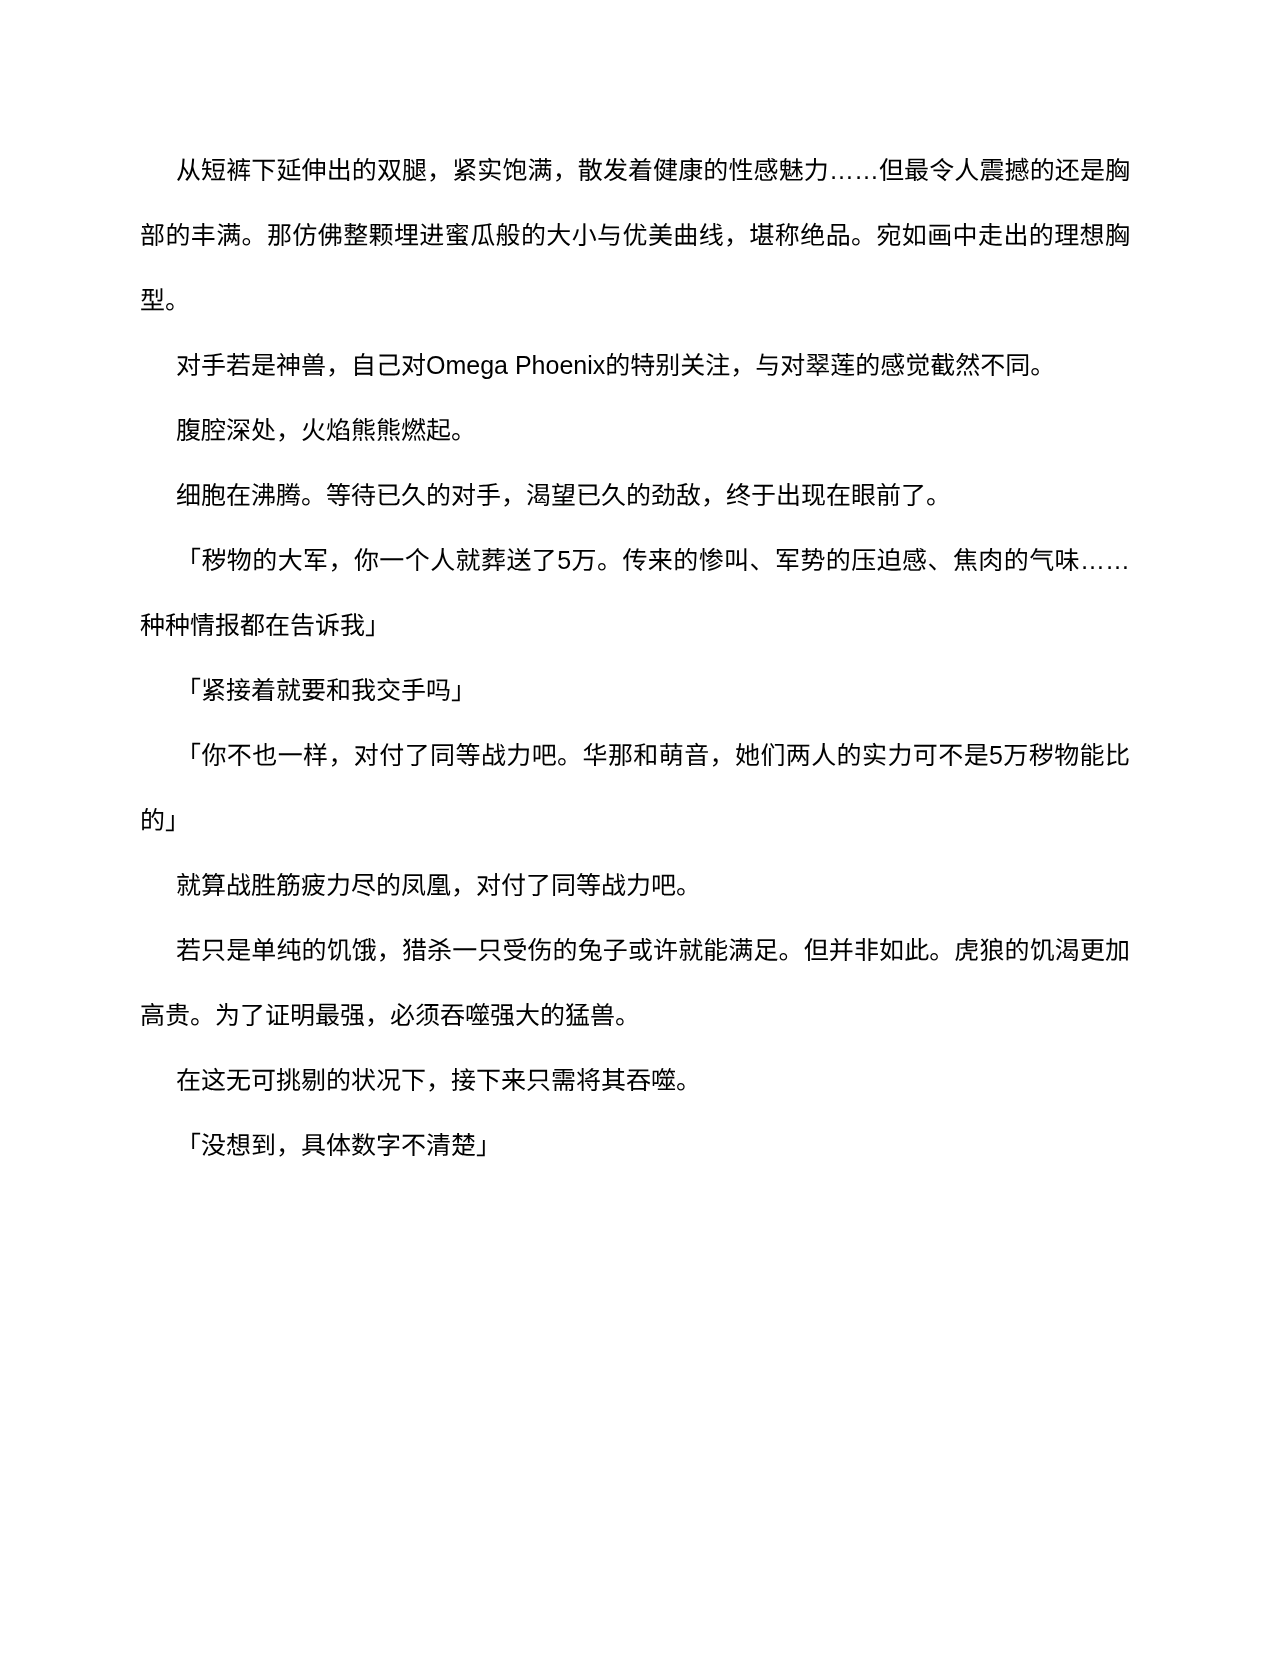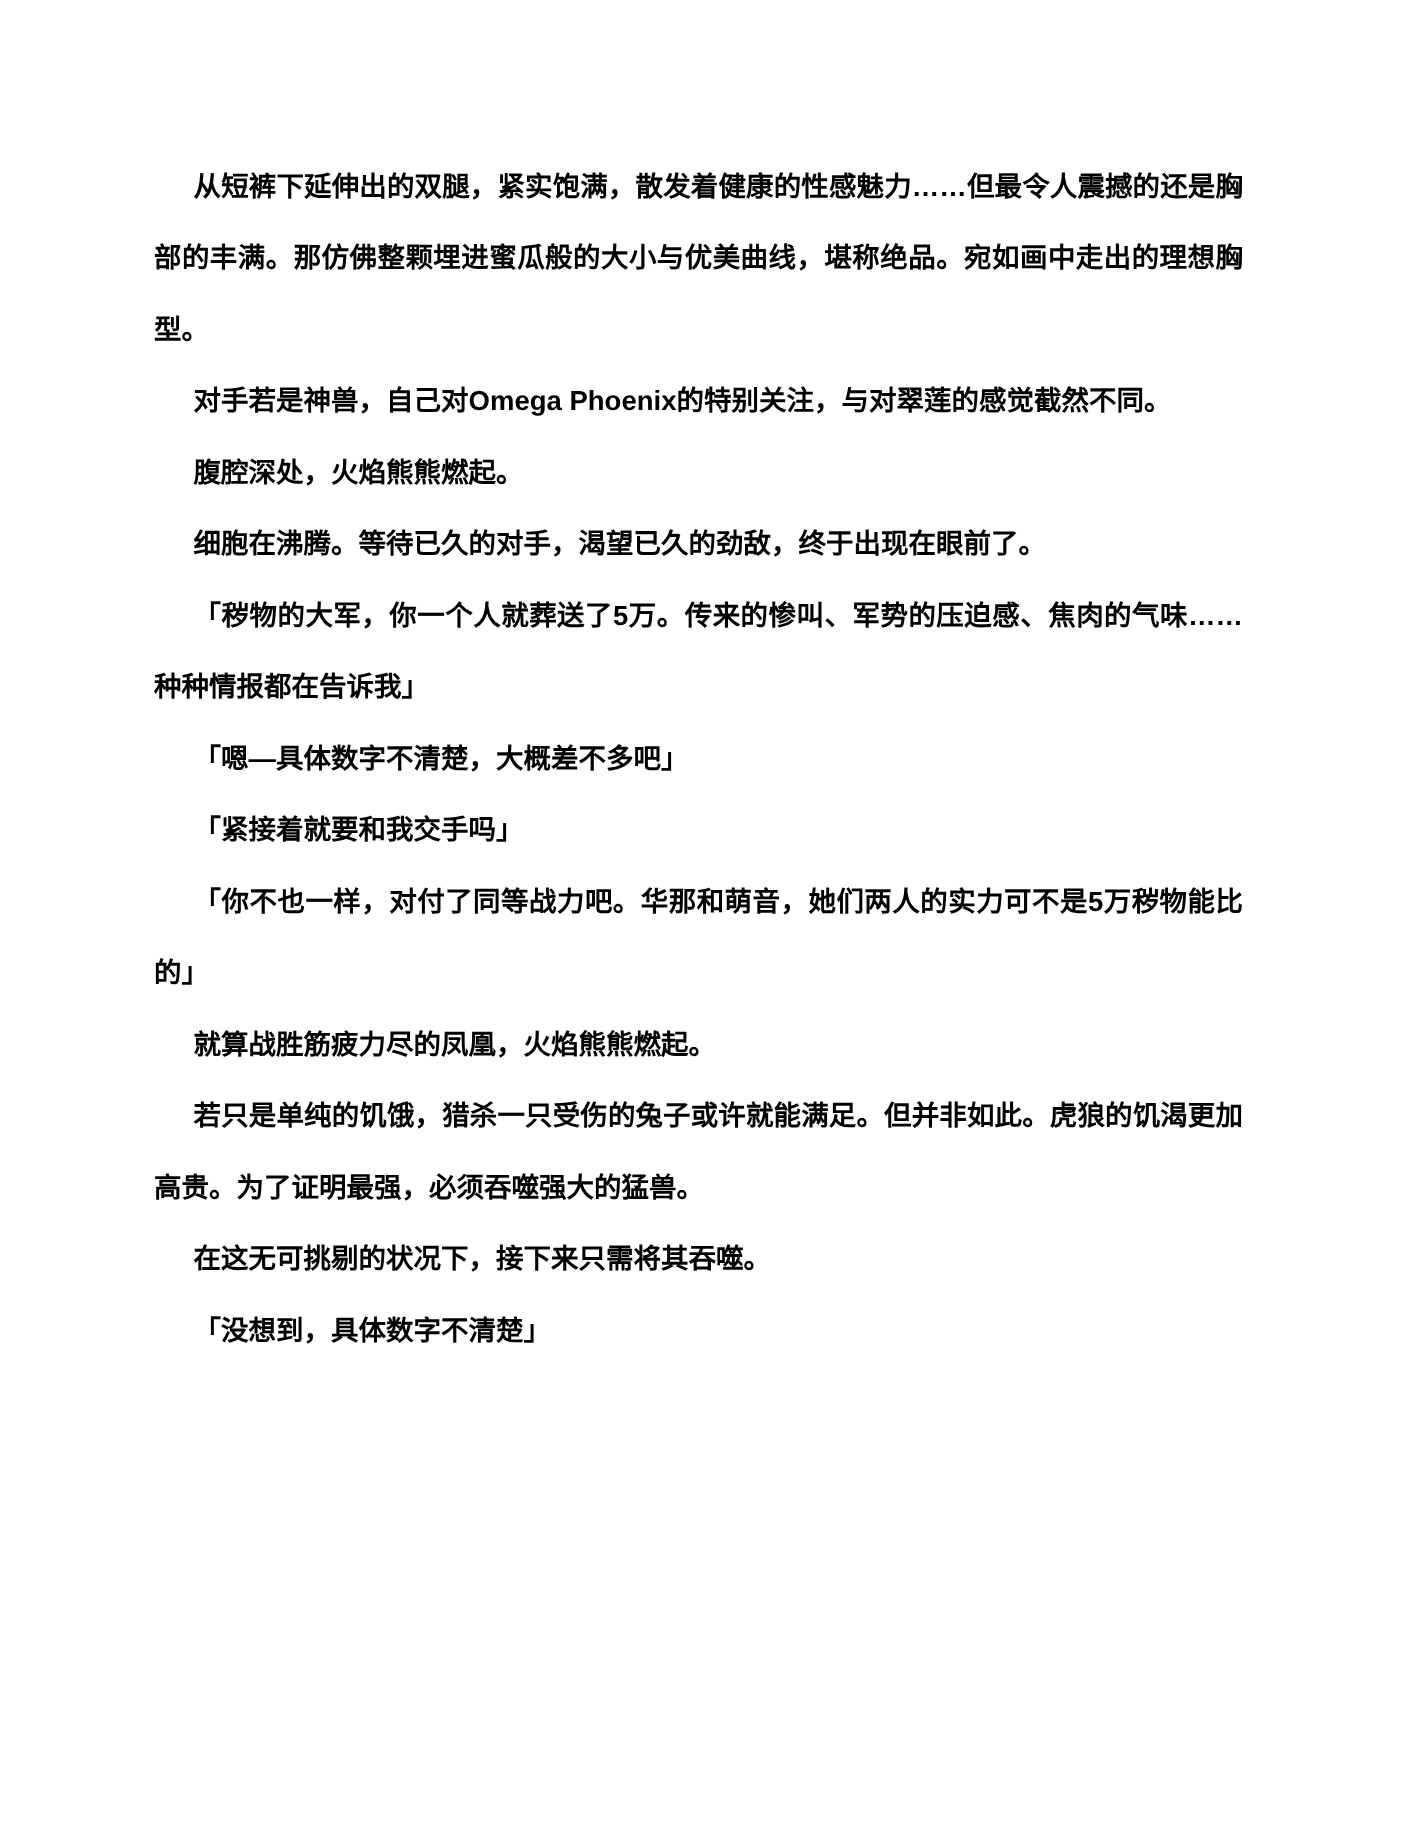--- a/index.html
+++ b/index.html
@@ -12,41 +12,39 @@
     width: 1280px;
     height: 1656px;
     box-sizing: border-box;
     padding: 138px 150px 0 140px;
     background: #ffffff;
     color: #000000;
     font-family: "Liberation Sans", sans-serif;
     font-size: 25px;
     line-height: 65px;
     overflow: hidden;
-    font-weight: bold;
   }
   .para {
     margin: 0;
     padding: 0;
     text-indent: 36px;
     text-align: justify;
     line-break: strict;
     word-break: normal;
     letter-spacing: 0;
   }
 </style>
 </head>
 <body>
 
 <main class="page">
   <p class="para">从短裤下延伸出的双腿，紧实饱满，散发着健康的性感魅力……但最令人震撼的还是胸部的丰满。那仿佛整颗埋进蜜瓜般的大小与优美曲线，堪称绝品。宛如画中走出的理想胸型。</p>
   <p class="para">对手若是神兽，自己对Omega Phoenix的特别关注，与对翠莲的感觉截然不同。</p>
   <p class="para">腹腔深处，火焰熊熊燃起。</p>
   <p class="para">细胞在沸腾。等待已久的对手，渴望已久的劲敌，终于出现在眼前了。</p>
   <p class="para">「秽物的大军，你一个人就葬送了5万。传来的惨叫、军势的压迫感、焦肉的气味……种种情报都在告诉我」</p>
-  <p class="para">「嗯—具体数字不清楚，大概差不多吧」</p>
   <p class="para">「紧接着就要和我交手吗」</p>
   <p class="para">「你不也一样，对付了同等战力吧。华那和萌音，她们两人的实力可不是5万秽物能比的」</p>
-  <p class="para">就算战胜筋疲力尽的凤凰，火焰熊熊燃起。</p>
+  <p class="para">就算战胜筋疲力尽的凤凰，对付了同等战力吧。</p>
   <p class="para">若只是单纯的饥饿，猎杀一只受伤的兔子或许就能满足。但并非如此。虎狼的饥渴更加高贵。为了证明最强，必须吞噬强大的猛兽。</p>
   <p class="para">在这无可挑剔的状况下，接下来只需将其吞噬。</p>
   <p class="para">「没想到，具体数字不清楚」</p>
 </main>
 
 </body></html>

